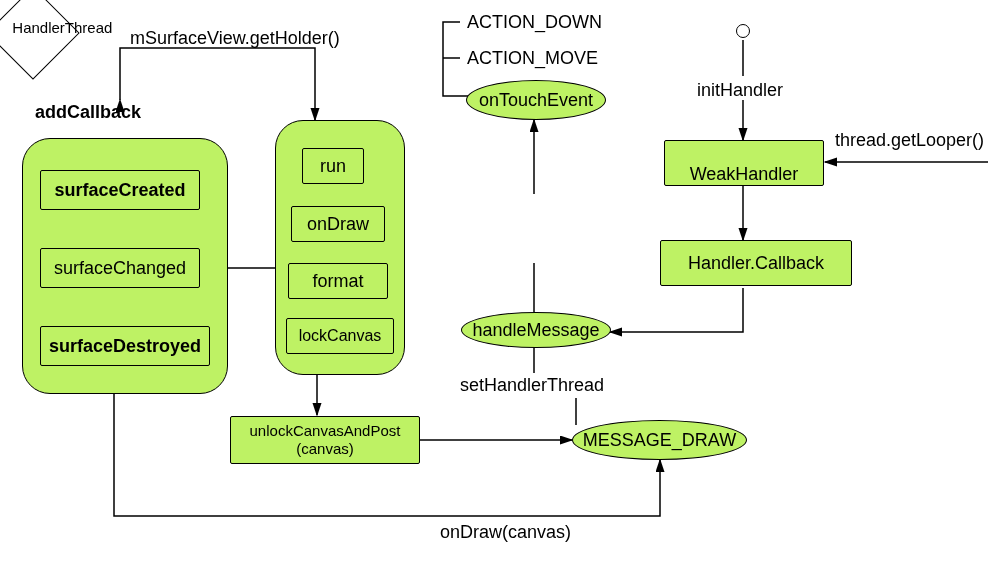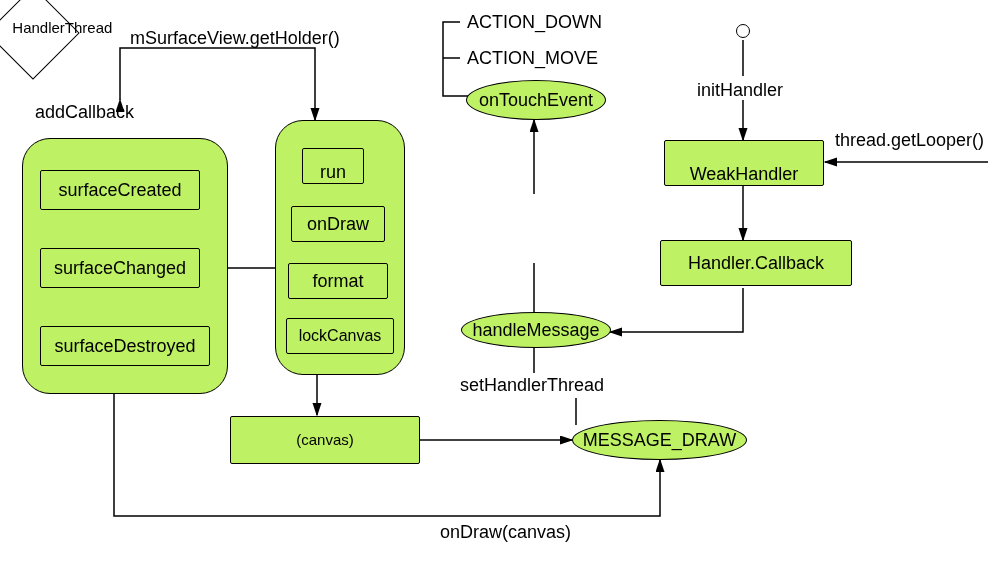--- a/index.html
+++ b/index.html
@@ -46,21 +46,21 @@
     position: absolute;
     transform: rotate(-45deg);
     white-space: nowrap;
     font-size: 15px;
   }
   .label {
     position: absolute;
     font-size: 18px;
     white-space: nowrap;
   }
-  .bold { font-weight: normal; text-align: center; }
+  .bold { font-weight: bold; text-align: center; }
   svg.lines {
     position: absolute;
     left: 0; top: 0;
     width: 1000px;
     height: 571px;
     pointer-events: none;
   }
   .circle-open {
     position: absolute;
     width: 14px;
@@ -132,34 +132,35 @@
     <span>surfaceCreated</span>
   </div>
 <div class="node rect" style="left:40px; top:248px; width:160px; height:40px;">
     <span>surfaceChanged</span>
   </div>
 <div class="node rect bold" style="left:40px; top:326px; width:170px; height:40px;">
     <span>surfaceDestroyed</span>
   </div>
 
 <div class="node rounded-big" style="left:275px; top:120px; width:130px; height:255px;"></div>
-<div class="node rect" style="left:302px; top:148px; width:62px; height:36px;align-items:flex-end;">
+<div class="node rect" style="left:302px; top:148px; width:62px; height:36px;">
     <span>run</span>
   </div>
 <div class="node rect" style="left:291px; top:206px; width:94px; height:36px;">
     <span>onDraw</span>
   </div>
 <div class="node rect" style="left:288px; top:263px; width:100px; height:36px;">
     <span>format</span>
   </div>
 <div class="node rect" style="left:286px; top:318px; width:108px; height:36px; font-size:16px;">
     <span>lockCanvas</span>
   </div>
 
 <div class="node rect" style="left:230px; top:416px; width:190px; height:48px; font-size:15px; line-height:1.2; flex-direction:column;">
+  <span>unlockCanvasAndPost</span>
   <span>(canvas)</span>
 </div>
 
 <div class="node ellipse" style="left:466px; top:80px; width:140px; height:40px;">
     <span>onTouchEvent</span>
   </div>
 
 <div class="diamond" style="left:501px; top:195px; width:66px; height:66px;">
   <div class="diamond-border"></div>
   <div class="diamond-label">HandlerThread</div>

